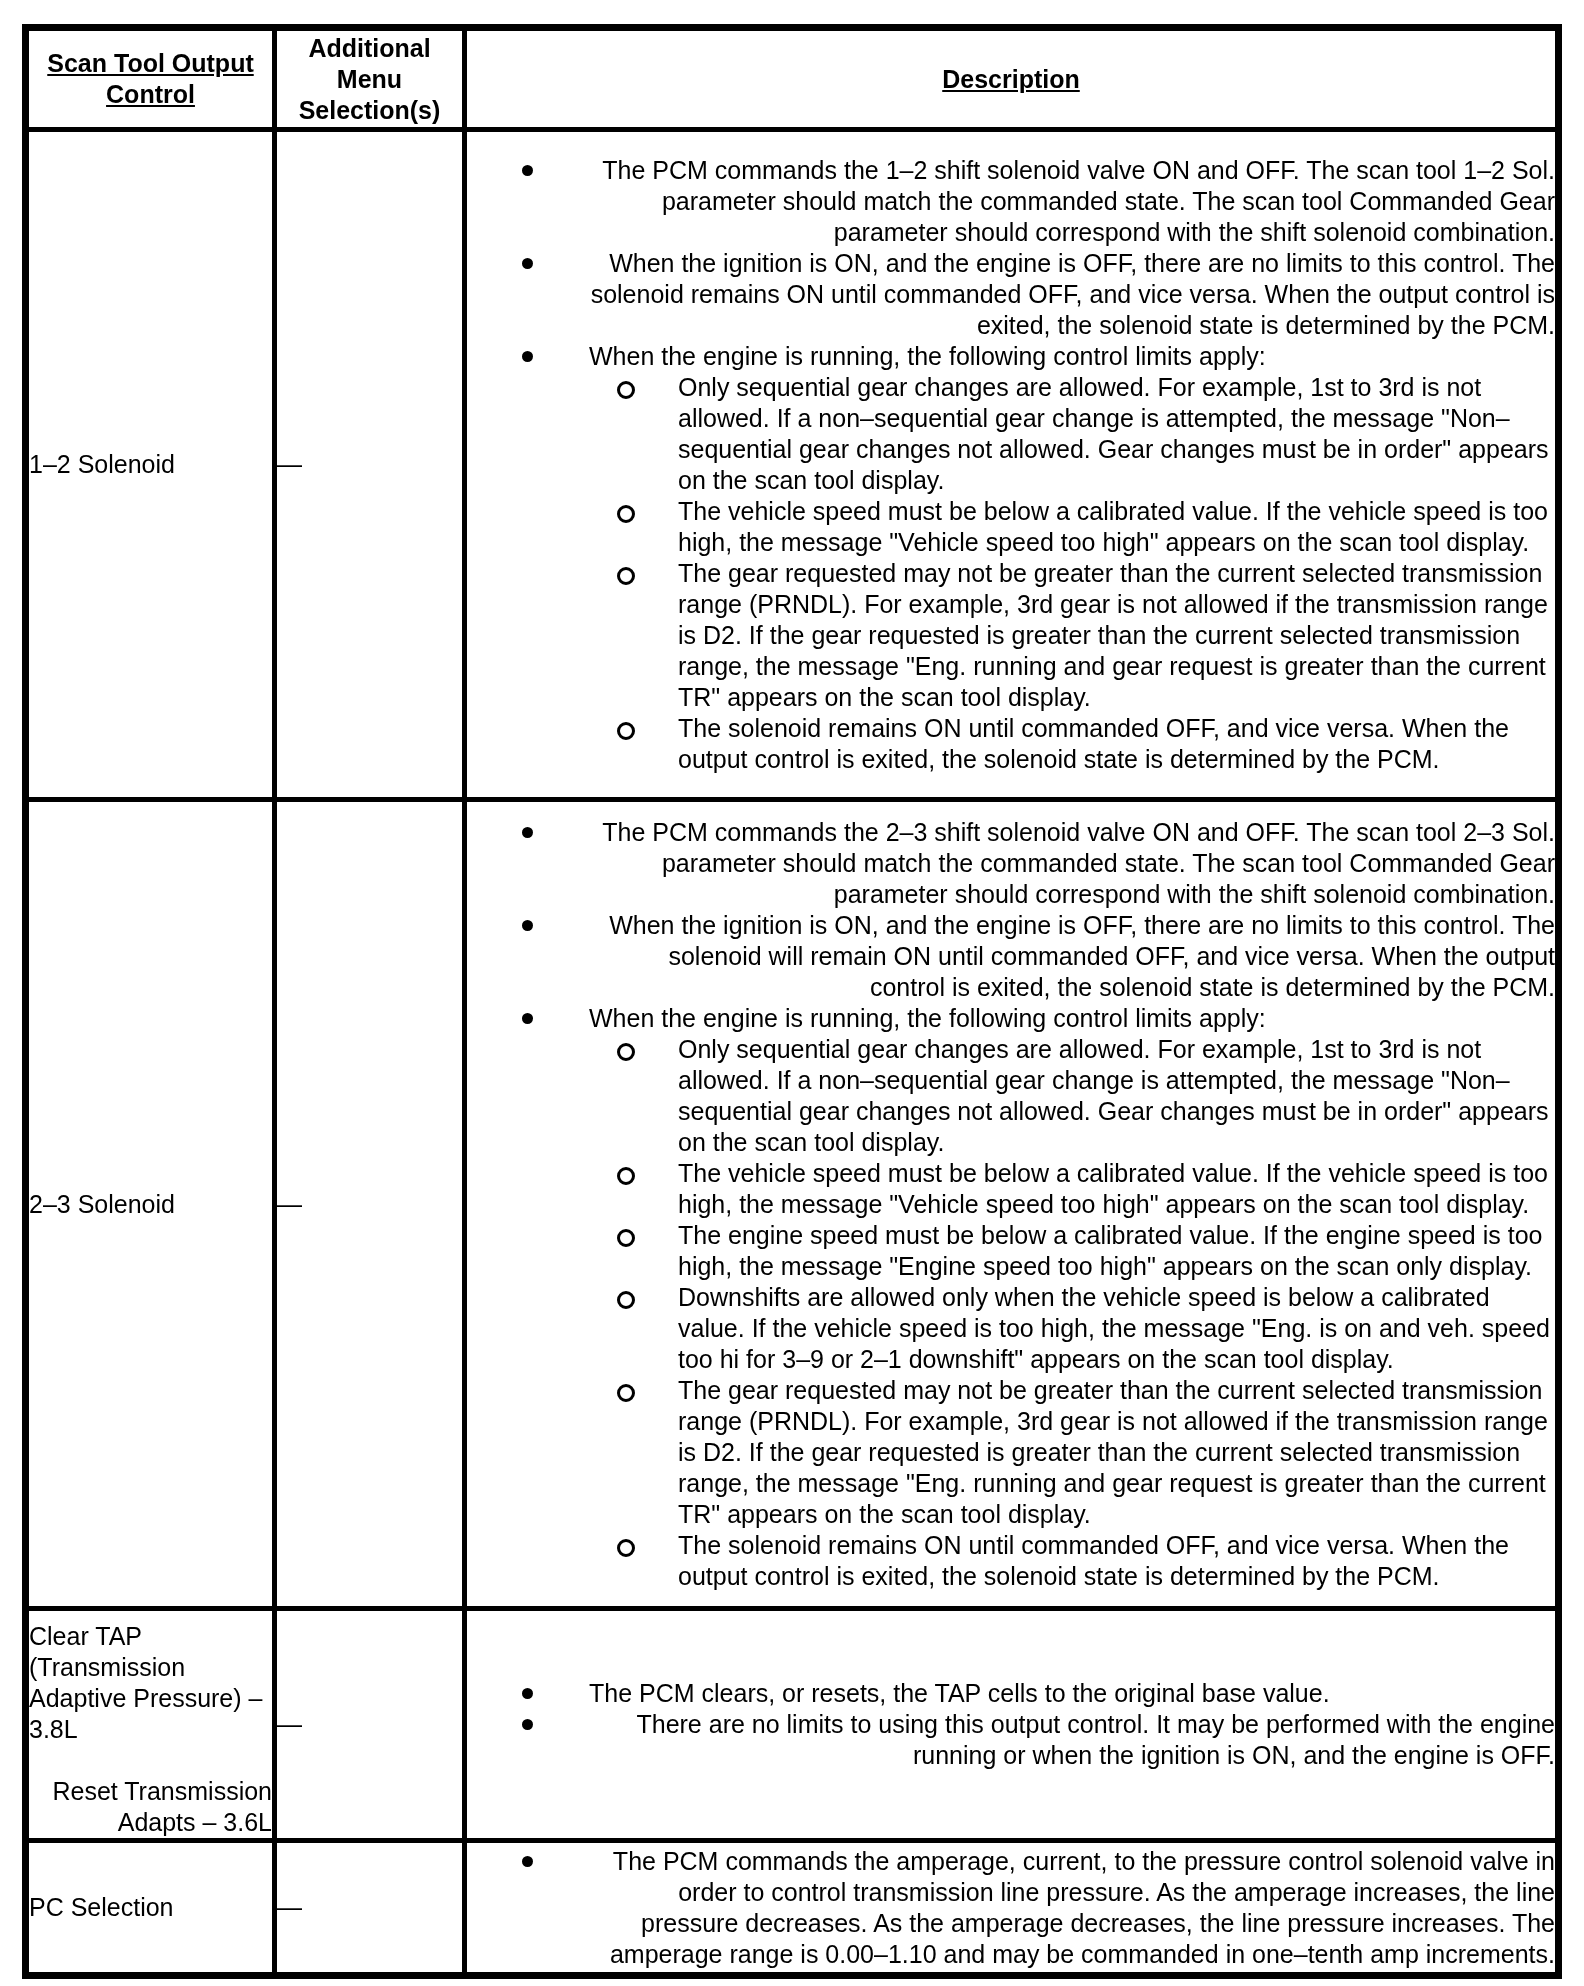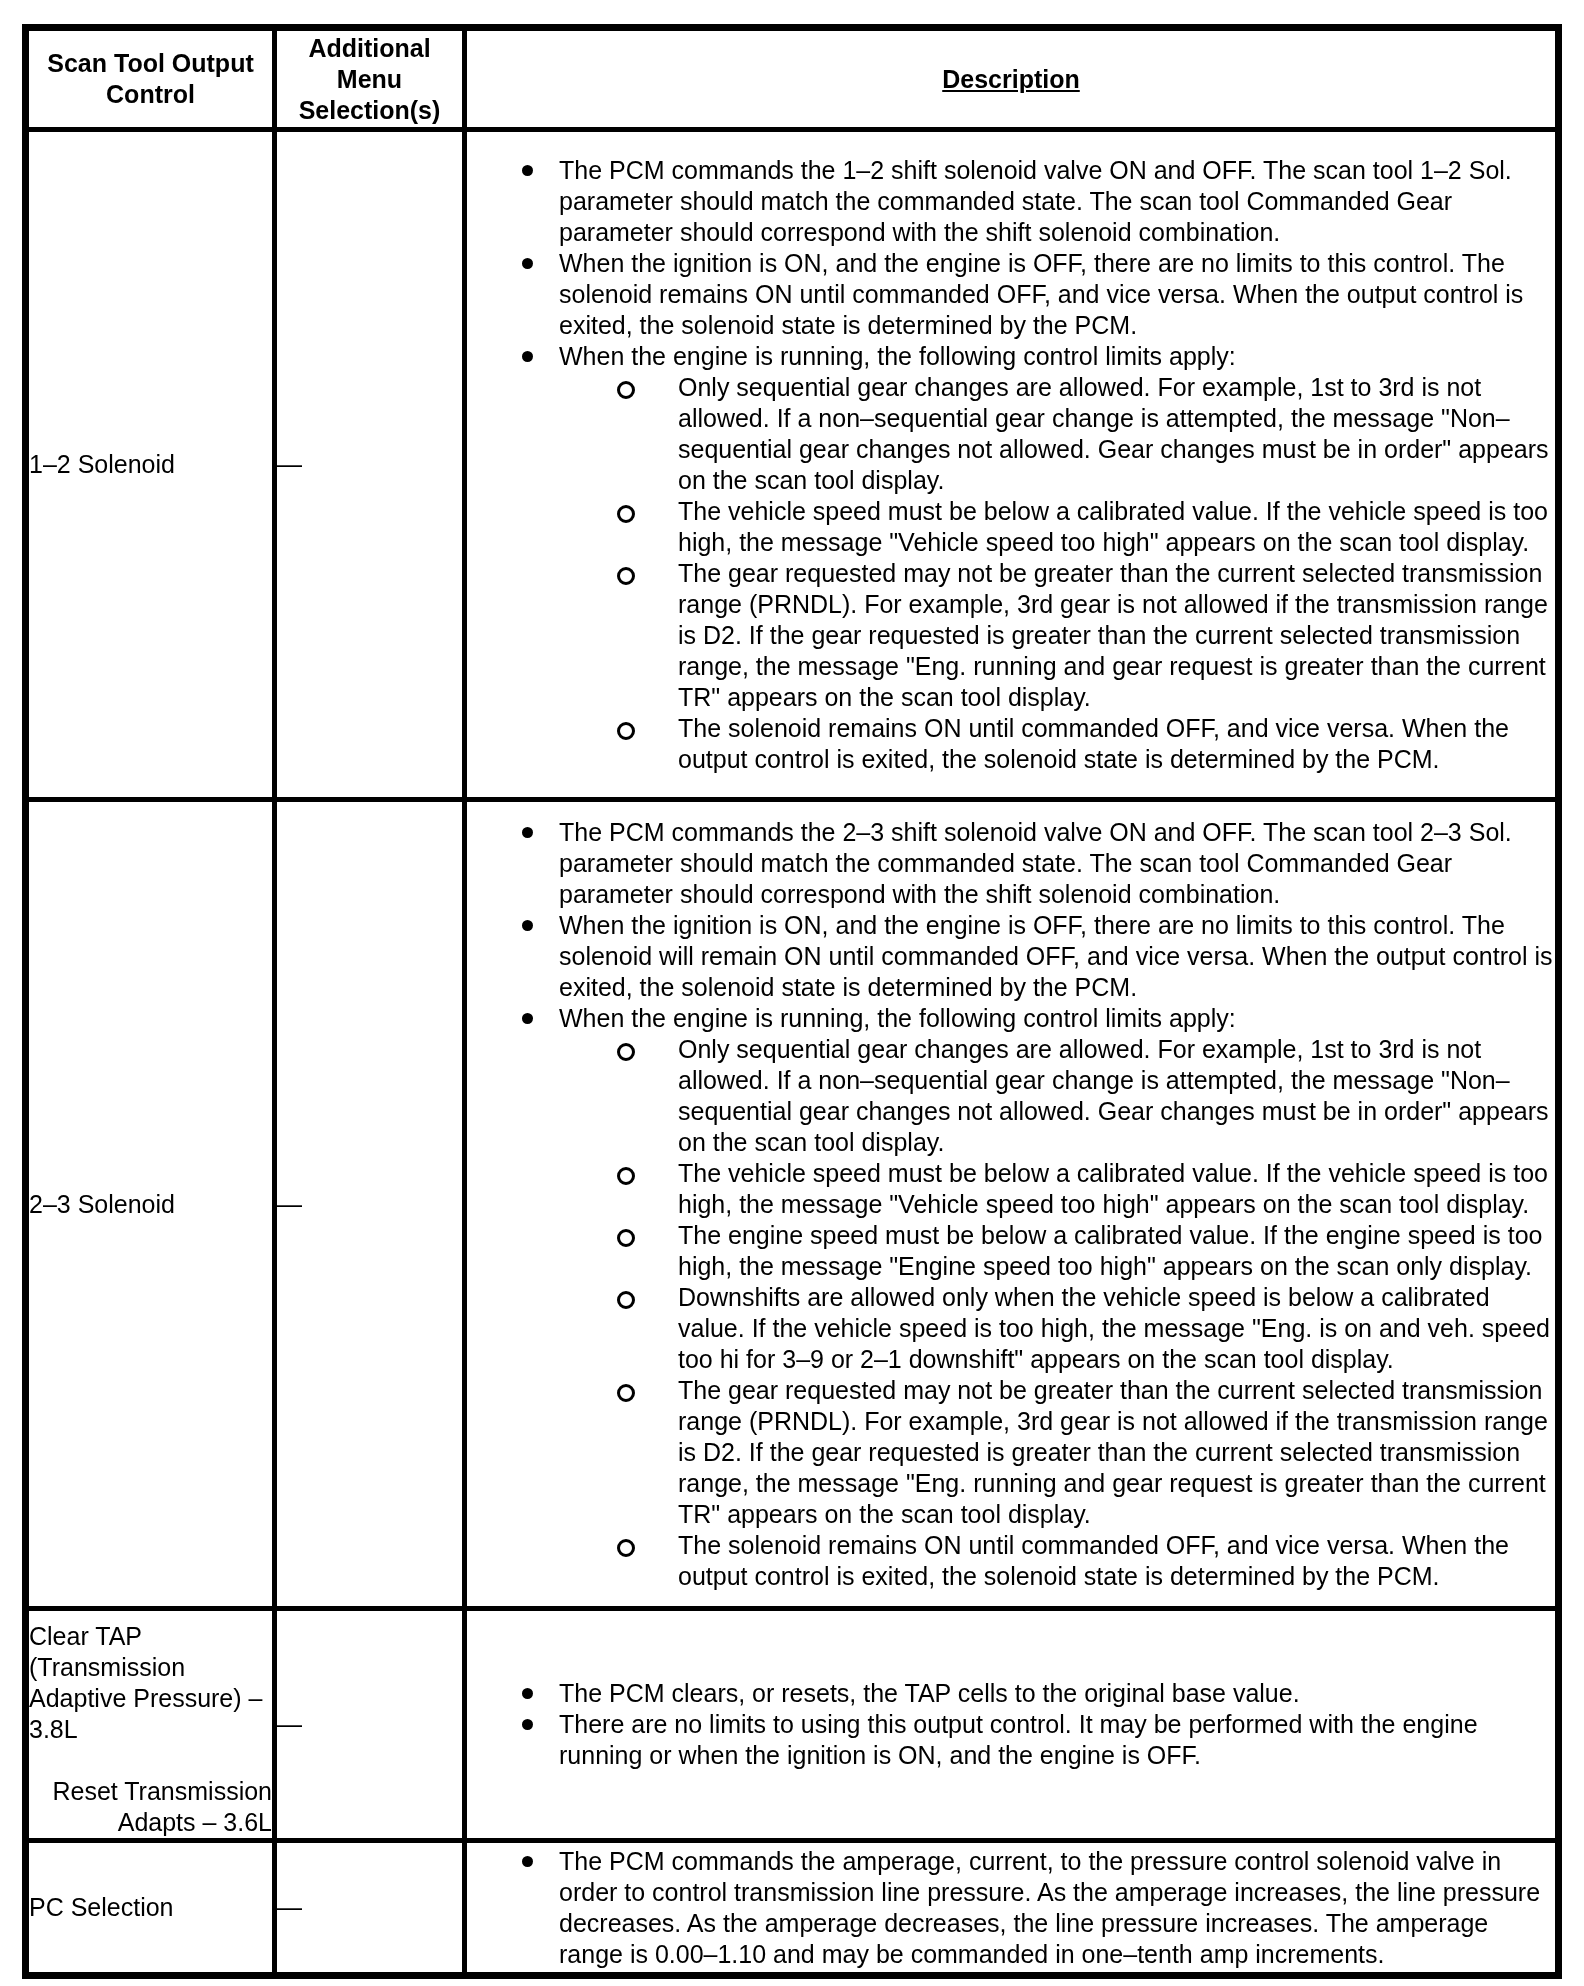--- a/index.html
+++ b/index.html
@@ -31,21 +31,21 @@
     overflow: hidden;
   }
   
   th.hdr {
     font-weight: bold;
     font-size: 26px;
     line-height: 30px;
     text-align: center;
     height: 96px;
   }
-  th.hdr-control { vertical-align: bottom; padding: 6px 4px 10px 4px; }
+  th.hdr-control { vertical-align: bottom; padding: 6px 4px 10px 4px; text-decoration: underline; }
   th.hdr-menu    { vertical-align: middle; padding: 4px 6px; }
   th.hdr-desc    { vertical-align: bottom; padding: 4px 4px 6px 4px; text-decoration: underline; }
 
   
   td.ctl {
     padding: 8px 6px 8px 8px;
     vertical-align: middle;
   }
   td.ctl.top { vertical-align: top; padding-top: 10px; }
   .ctl-line2 { margin-top: 31px; text-align: right; }
@@ -62,21 +62,21 @@
     padding: 8px 14px 8px 0;
   }
   .b1 { display: flex; }
   .b1 > .dot {
     flex: none;
     width: 11px; height: 11px;
     margin: 10px 0 0 55px;
     background: #000;
     border-radius: 50%;
   }
-  .b1 > .txt { margin-left: 26px; }
+  .b1 > .txt { margin-left: 56px; text-align: right; }
   .b2 { display: flex; justify-content: space-between; }
   .b2 > .circ {
     flex: none;
     width: 12px; height: 12px;
     margin: 9px 0 0 150px;
     border: 3px solid #000;
     border-radius: 50%;
     background: #fff;
     box-sizing: content-box;
   }

